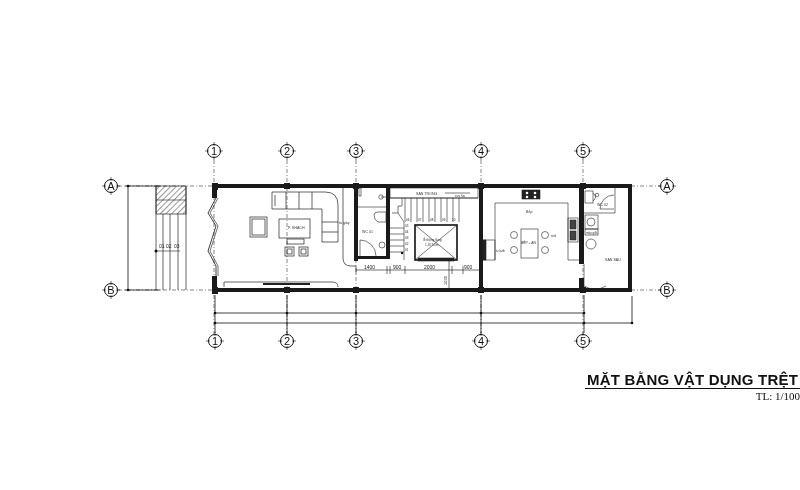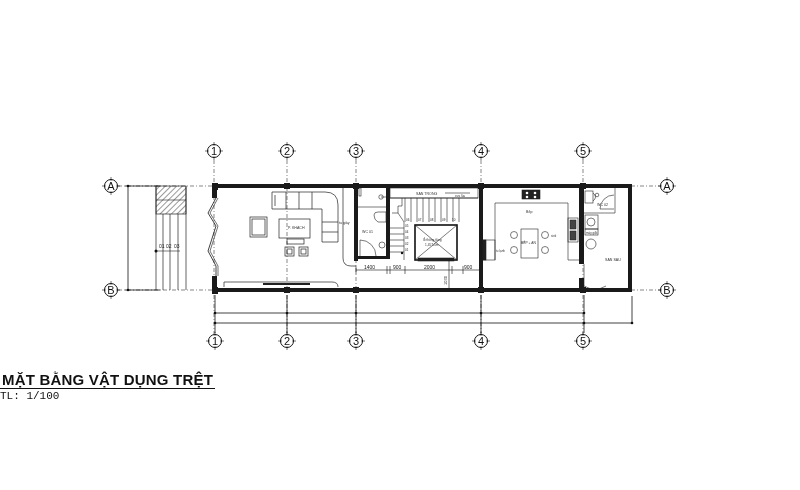--- a/index.html
+++ b/index.html
@@ -1,20 +1,20 @@
 <!DOCTYPE html>
 <html><head>
 <meta charset="utf-8">
 <style>
   html, body { margin: 0; padding: 0; background: #ffffff; }
   body { width: 800px; height: 490px; position: relative; overflow: hidden; font-family: "Liberation Sans", sans-serif; }
   #plan { position: absolute; left: 0; top: 0; width: 800px; height: 490px; }
-  .title-block { position: absolute; left: 0; width: 800px; top: 371px; text-align: left; }
+  .title-block { position: absolute; left: 0; width: 800px; top: 371px; text-align: right; }
   .title { display: inline-block; font-family: "Liberation Sans", sans-serif; font-weight: bold; font-size: 15px; color: #111; border-bottom: 1.5px solid #111; padding: 0 2px 0 2px; line-height: 17px; letter-spacing: 0.2px; }
-  .scale { font-family: Liberation Mono, monospace; font-size: 11px; color: #111; margin-top: 1px; }
+  .scale { font-family: Liberation Serif, serif; font-size: 11px; color: #111; margin-top: 1px; }
   svg text { font-family: "Liberation Sans", sans-serif; }
   .axis-label { font-size: 11px; fill: #111; }
   .room-label { font-size: 3.6px; fill: #333; }
   .dim-label { font-size: 5px; fill: #222; }
 </style>
 </head>
 <body>
 
 <svg id="plan" viewBox="0 0 800 490" xmlns="http://www.w3.org/2000/svg">
   <defs>

